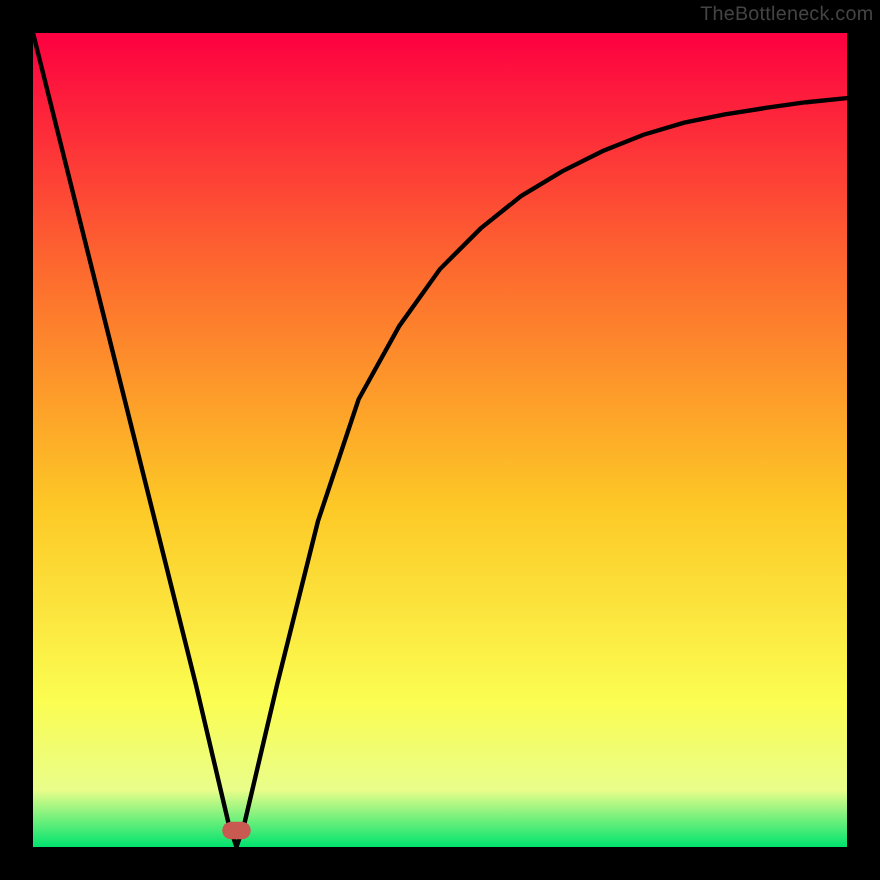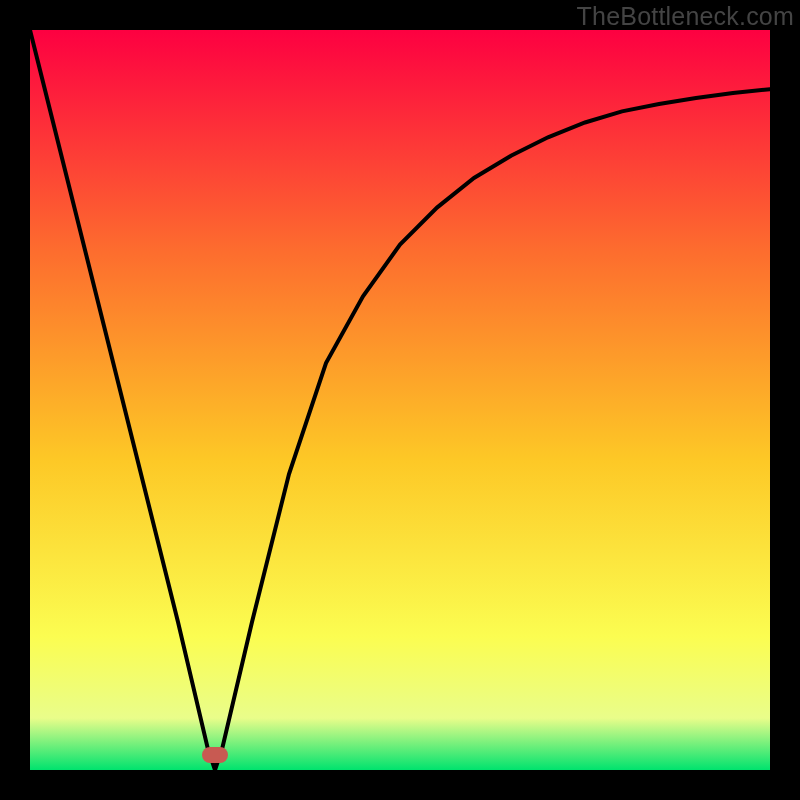--- a/index.html
+++ b/index.html
@@ -14,21 +14,21 @@
     position: relative;
     width: 800px;
     height: 800px;
     background: #000;
   }
   .attribution {
     position: absolute;
     top: 2px;
     right: 6px;
     color: #444;
-    font-size: 25px;
+    font-size: 18px;
     font-weight: 500;
     letter-spacing: 0.2px;
     user-select: none;
   }
   .plot {
     position: absolute;
     left: 30px;
     top: 30px;
     width: 740px;
     height: 740px;

